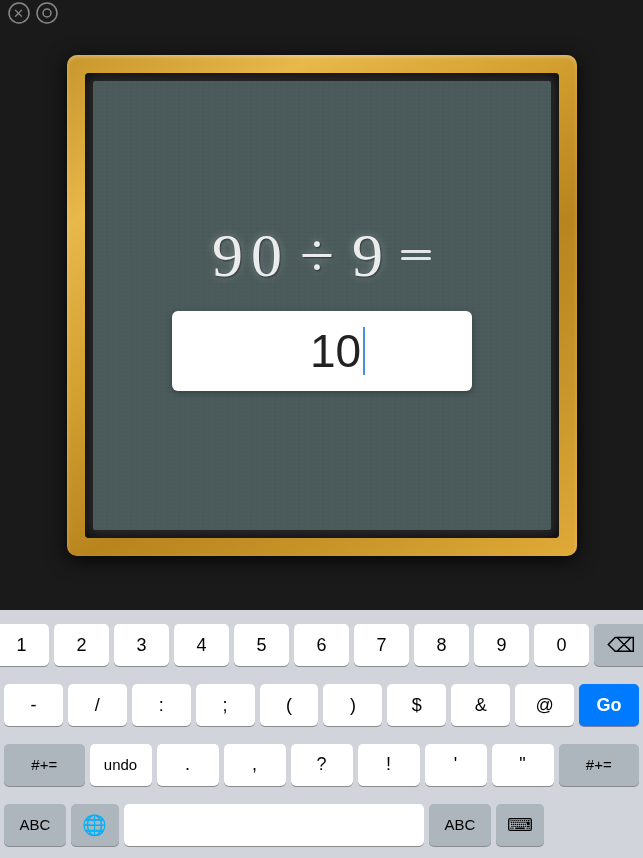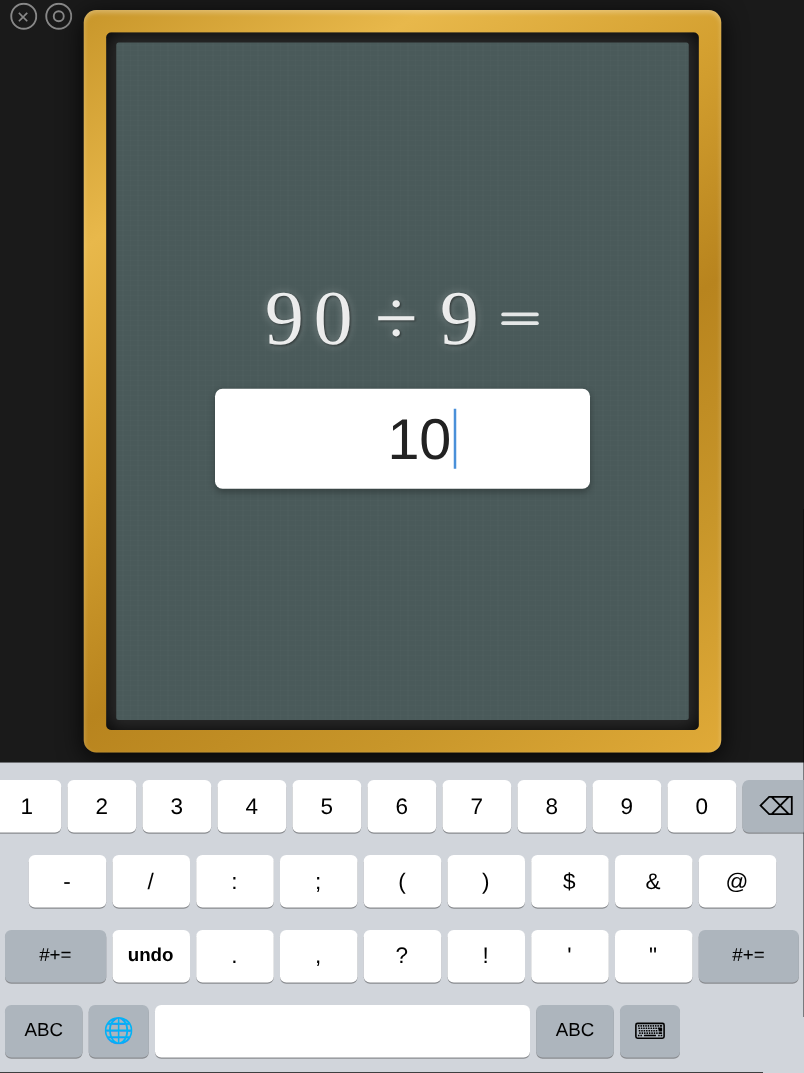--- a/index.html
+++ b/index.html
@@ -20,21 +20,21 @@
       background: #1a1a1a;
       display: flex;
       align-items: center;
       justify-content: center;
       position: relative;
     }
 
     
     .frame-outer {
       width: 510px;
-      height: 594px;
+      height: 501px;
       background: linear-gradient(145deg, #c8962a 0%, #e8b84b 20%, #d4a030 40%, #b8841e 60%, #c8962a 80%, #e0aa38 100%);
       border-radius: 10px;
       padding: 18px;
       box-shadow: 0 4px 20px rgba(0,0,0,0.8), inset 0 2px 4px rgba(255,255,255,0.3);
       position: relative;
     }
 
     
     .frame-inner {
       width: 100%;
@@ -324,25 +324,26 @@
   <div class="kb-row">
     <div class="kb-key">-</div>
     <div class="kb-key">/</div>
     <div class="kb-key">:</div>
     <div class="kb-key">;</div>
     <div class="kb-key">(</div>
     <div class="kb-key">)</div>
     <div class="kb-key">$</div>
     <div class="kb-key">&amp;</div>
     <div class="kb-key">@</div>
+    <div class="kb-key blue" style="min-width:60px;max-width:70px;font-size:18px;font-weight:600;">Go</div>
   </div>
 
   <div class="kb-row">
     <div class="kb-key dark wide">#+=</div>
-    <div class="kb-key" style="font-size:15px;font-weight:bold;">undo</div>
+    <div class="kb-key" style="font-size:15px;">undo</div>
     <div class="kb-key">.</div>
     <div class="kb-key">,</div>
     <div class="kb-key">?</div>
     <div class="kb-key">!</div>
     <div class="kb-key">'</div>
     <div class="kb-key">"</div>
     <div class="kb-key dark wide">#+=</div>
   </div>
 
   <div class="kb-row kb-bottom">

